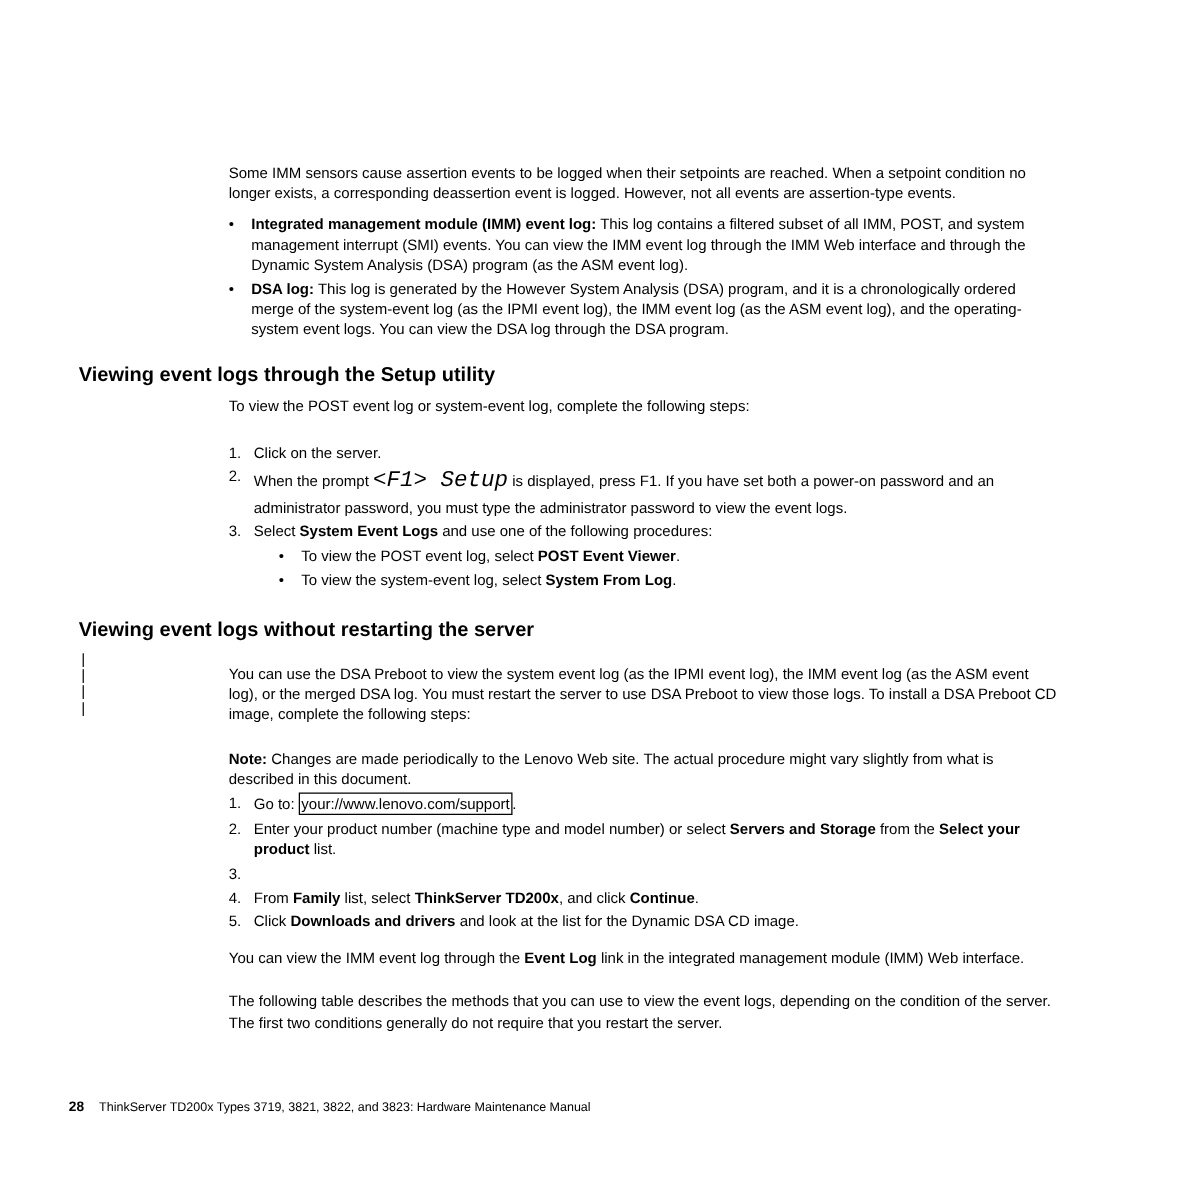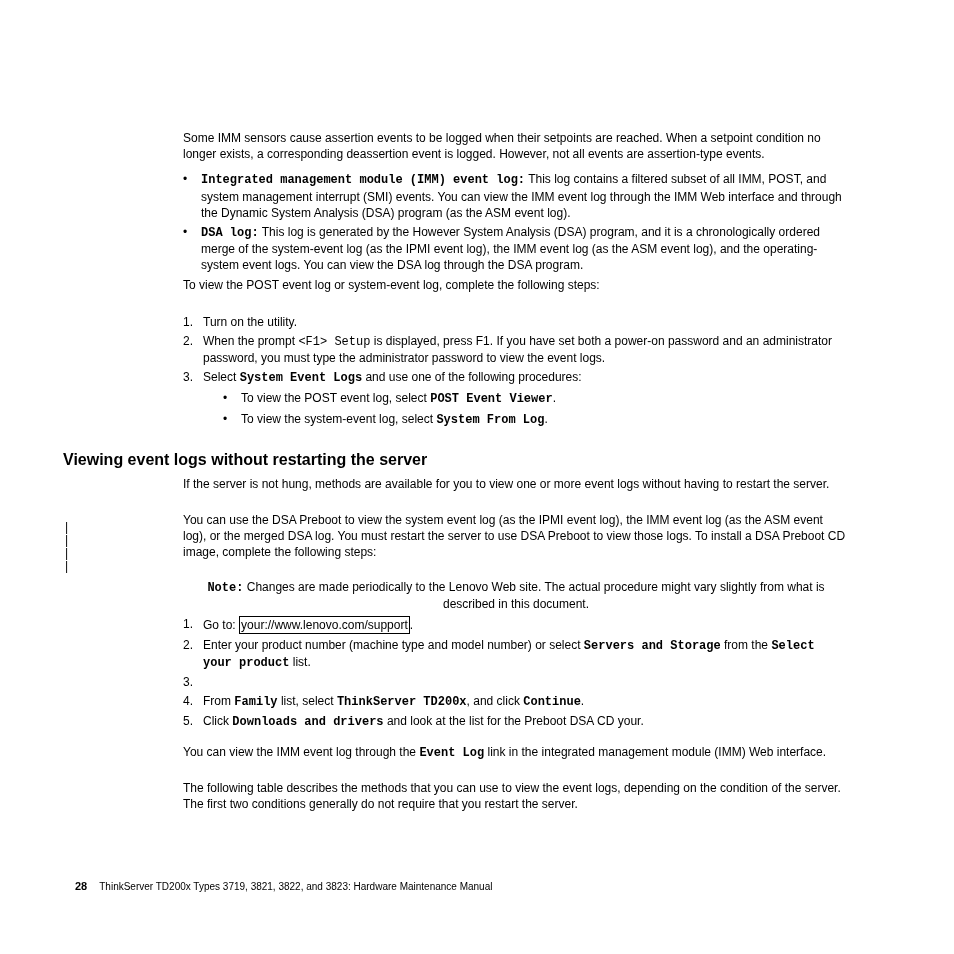--- a/index.html
+++ b/index.html
@@ -48,31 +48,31 @@
   }
   .innerbullet .bmark {
     width: 18px;
     flex: 0 0 18px;
   }
   h2 {
     font-size: 16px;
     font-weight: bold;
     margin: 18px 0 6px 0;
   }
-  .bold { font-weight: bold; font-family: Liberation Mono, monospace; }
-  .mono { font-family: "Courier New", monospace; font-size: 12px; }
+  .bold { font-weight: bold; }
+  .mono { font-family: "Courier New", monospace; font-size: 18px; font-style: italic; }
   .link-box {
     border: 1px solid #000;
     padding: 0 1px;
     display: inline-block;
   }
   .footer {
     position: absolute;
     bottom: 60px;
-    left: 75px;
+    left: 55px;
     font-size: 10px;
   }
   .footer .pnum {
     font-weight: bold;
     font-size: 11px;
     margin-right: 12px;
   }
   .changebars {
     position: absolute;
     left: 63px;
@@ -97,26 +97,27 @@
     <div class="bullet-row">
       <div class="bmark">•</div>
       <div><span class="bold">Integrated management module (IMM) event log:</span><span> This log contains a filtered subset of all IMM, POST, and system management interrupt (SMI) events. You can view the IMM event log through the IMM Web interface and through the Dynamic System Analysis (DSA) program (as the ASM event log).</span></div>
     </div>
     <div class="bullet-row">
       <div class="bmark">•</div>
       <div><span class="bold">DSA log:</span><span> This log is generated by the However System Analysis (DSA) program, and it is a chronologically ordered merge of the system-event log (as the IPMI event log), the IMM event log (as the ASM event log), and the operating-system event logs. You can view the DSA log through the DSA program.</span></div>
     </div>
   </div>
 
+  <h2>Viewing event logs through the Setup utility</h2>
   <div class="indent-main">
     <p style="margin-bottom:21px;">To view the POST event log or system-event log, complete the following steps:</p>
     <div class="numlist">
       <div class="nrow">
         <div class="nmark">1.</div>
-        <div>Turn on the utility.</div>
+        <div>Click on the server.</div>
       </div>
       <div class="nrow">
         <div class="nmark">2.</div>
         <div><span>When the prompt </span><span class="mono">&lt;F1&gt; Setup</span><span> is displayed, press F1. If you have set both a power-on password and an administrator password, you must type the administrator password to view the event logs.</span></div>
       </div>
       <div class="nrow">
         <div class="nmark">3.</div>
         <div>
           <span>Select </span><span class="bold">System Event Logs</span><span> and use one of the following procedures:</span>
           <div class="innerbullet" style="margin-top:4px;">
@@ -127,44 +128,43 @@
             <div class="bmark">•</div>
             <div><span>To view the system-event log, select </span><span class="bold">System From Log</span><span>.</span></div>
           </div>
         </div>
       </div>
     </div>
   </div>
 
   <h2>Viewing event logs without restarting the server</h2>
   <div class="indent-main">
-    <p>If the server is not hung, methods are available for you to view one or more event logs without having to restart the server.</p>
     <div class="spacer-10"></div>
     <p>You can use the DSA Preboot to view the system event log (as the IPMI event log), the IMM event log (as the ASM event log), or the merged DSA log. You must restart the server to use DSA Preboot to view those logs. To install a DSA Preboot CD image, complete the following steps:</p>
     <div class="spacer-10"></div>
-    <p style="margin-bottom:3px;text-align:center;"><span class="bold">Note:</span><span>  Changes are made periodically to the Lenovo Web site. The actual procedure might vary slightly from what is described in this document.</span></p>
+    <p style="margin-bottom:3px;"><span class="bold">Note:</span><span>  Changes are made periodically to the Lenovo Web site. The actual procedure might vary slightly from what is described in this document.</span></p>
     <div class="numlist">
       <div class="nrow">
         <div class="nmark">1.</div>
         <div><span>Go to: </span><span class="link-box">your://www.lenovo.com/support</span><span>.</span></div>
       </div>
       <div class="nrow">
         <div class="nmark">2.</div>
         <div><span>Enter your product number (machine type and model number) or select </span><span class="bold">Servers and Storage</span><span> from the </span><span class="bold">Select your product</span><span> list.</span></div>
       </div>
       <div class="nrow">
         <div class="nmark">3.</div>
       </div>
       <div class="nrow">
         <div class="nmark">4.</div>
         <div><span>From </span><span class="bold">Family</span><span> list, select </span><span class="bold">ThinkServer TD200x</span><span>, and click </span><span class="bold">Continue</span><span>.</span></div>
       </div>
       <div class="nrow">
         <div class="nmark">5.</div>
-        <div><span>Click </span><span class="bold">Downloads and drivers</span><span> and look at the list for the Preboot DSA CD your.</span></div>
+        <div><span>Click </span><span class="bold">Downloads and drivers</span><span> and look at the list for the Dynamic DSA CD image.</span></div>
       </div>
     </div>
     <div class="spacer-10"></div>
     <p><span>You can view the IMM event log through the </span><span class="bold">Event Log</span><span> link in the integrated management module (IMM) Web interface.</span></p>
     <div class="spacer-10"></div>
     <p>The following table describes the methods that you can use to view the event logs, depending on the condition of the server. The first two conditions generally do not require that you restart the server.</p>
   </div>
 
   <div class="changebars">|<br>|<br>|<br>|</div>
 

